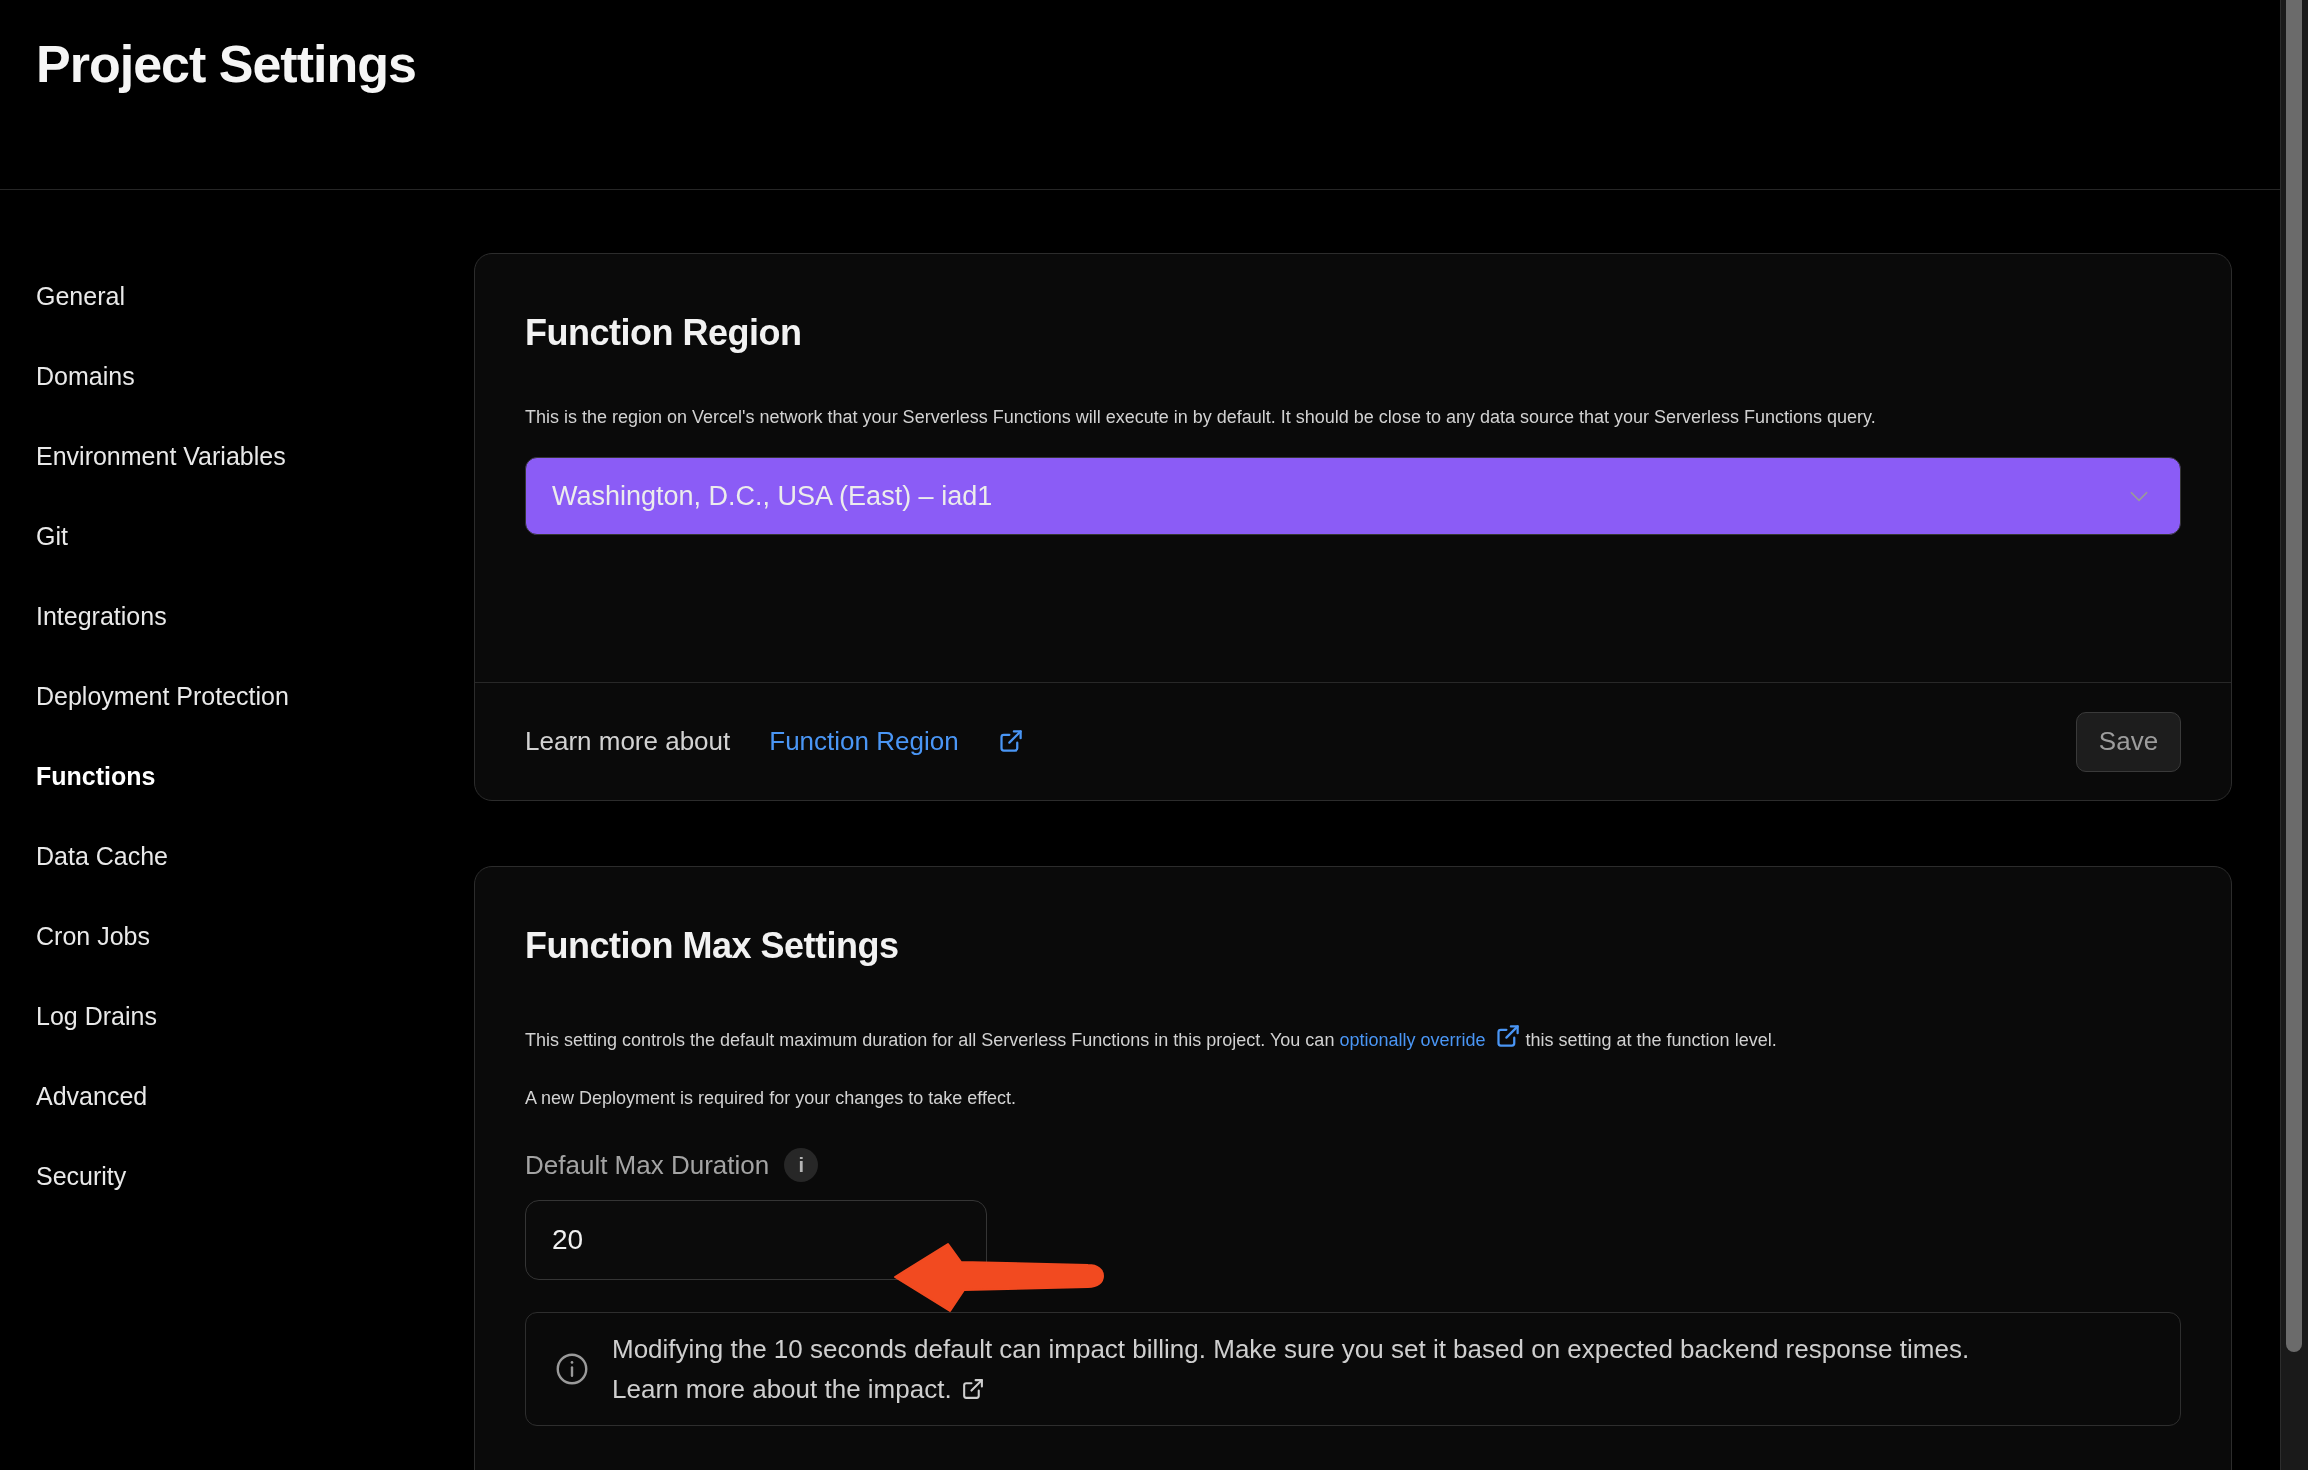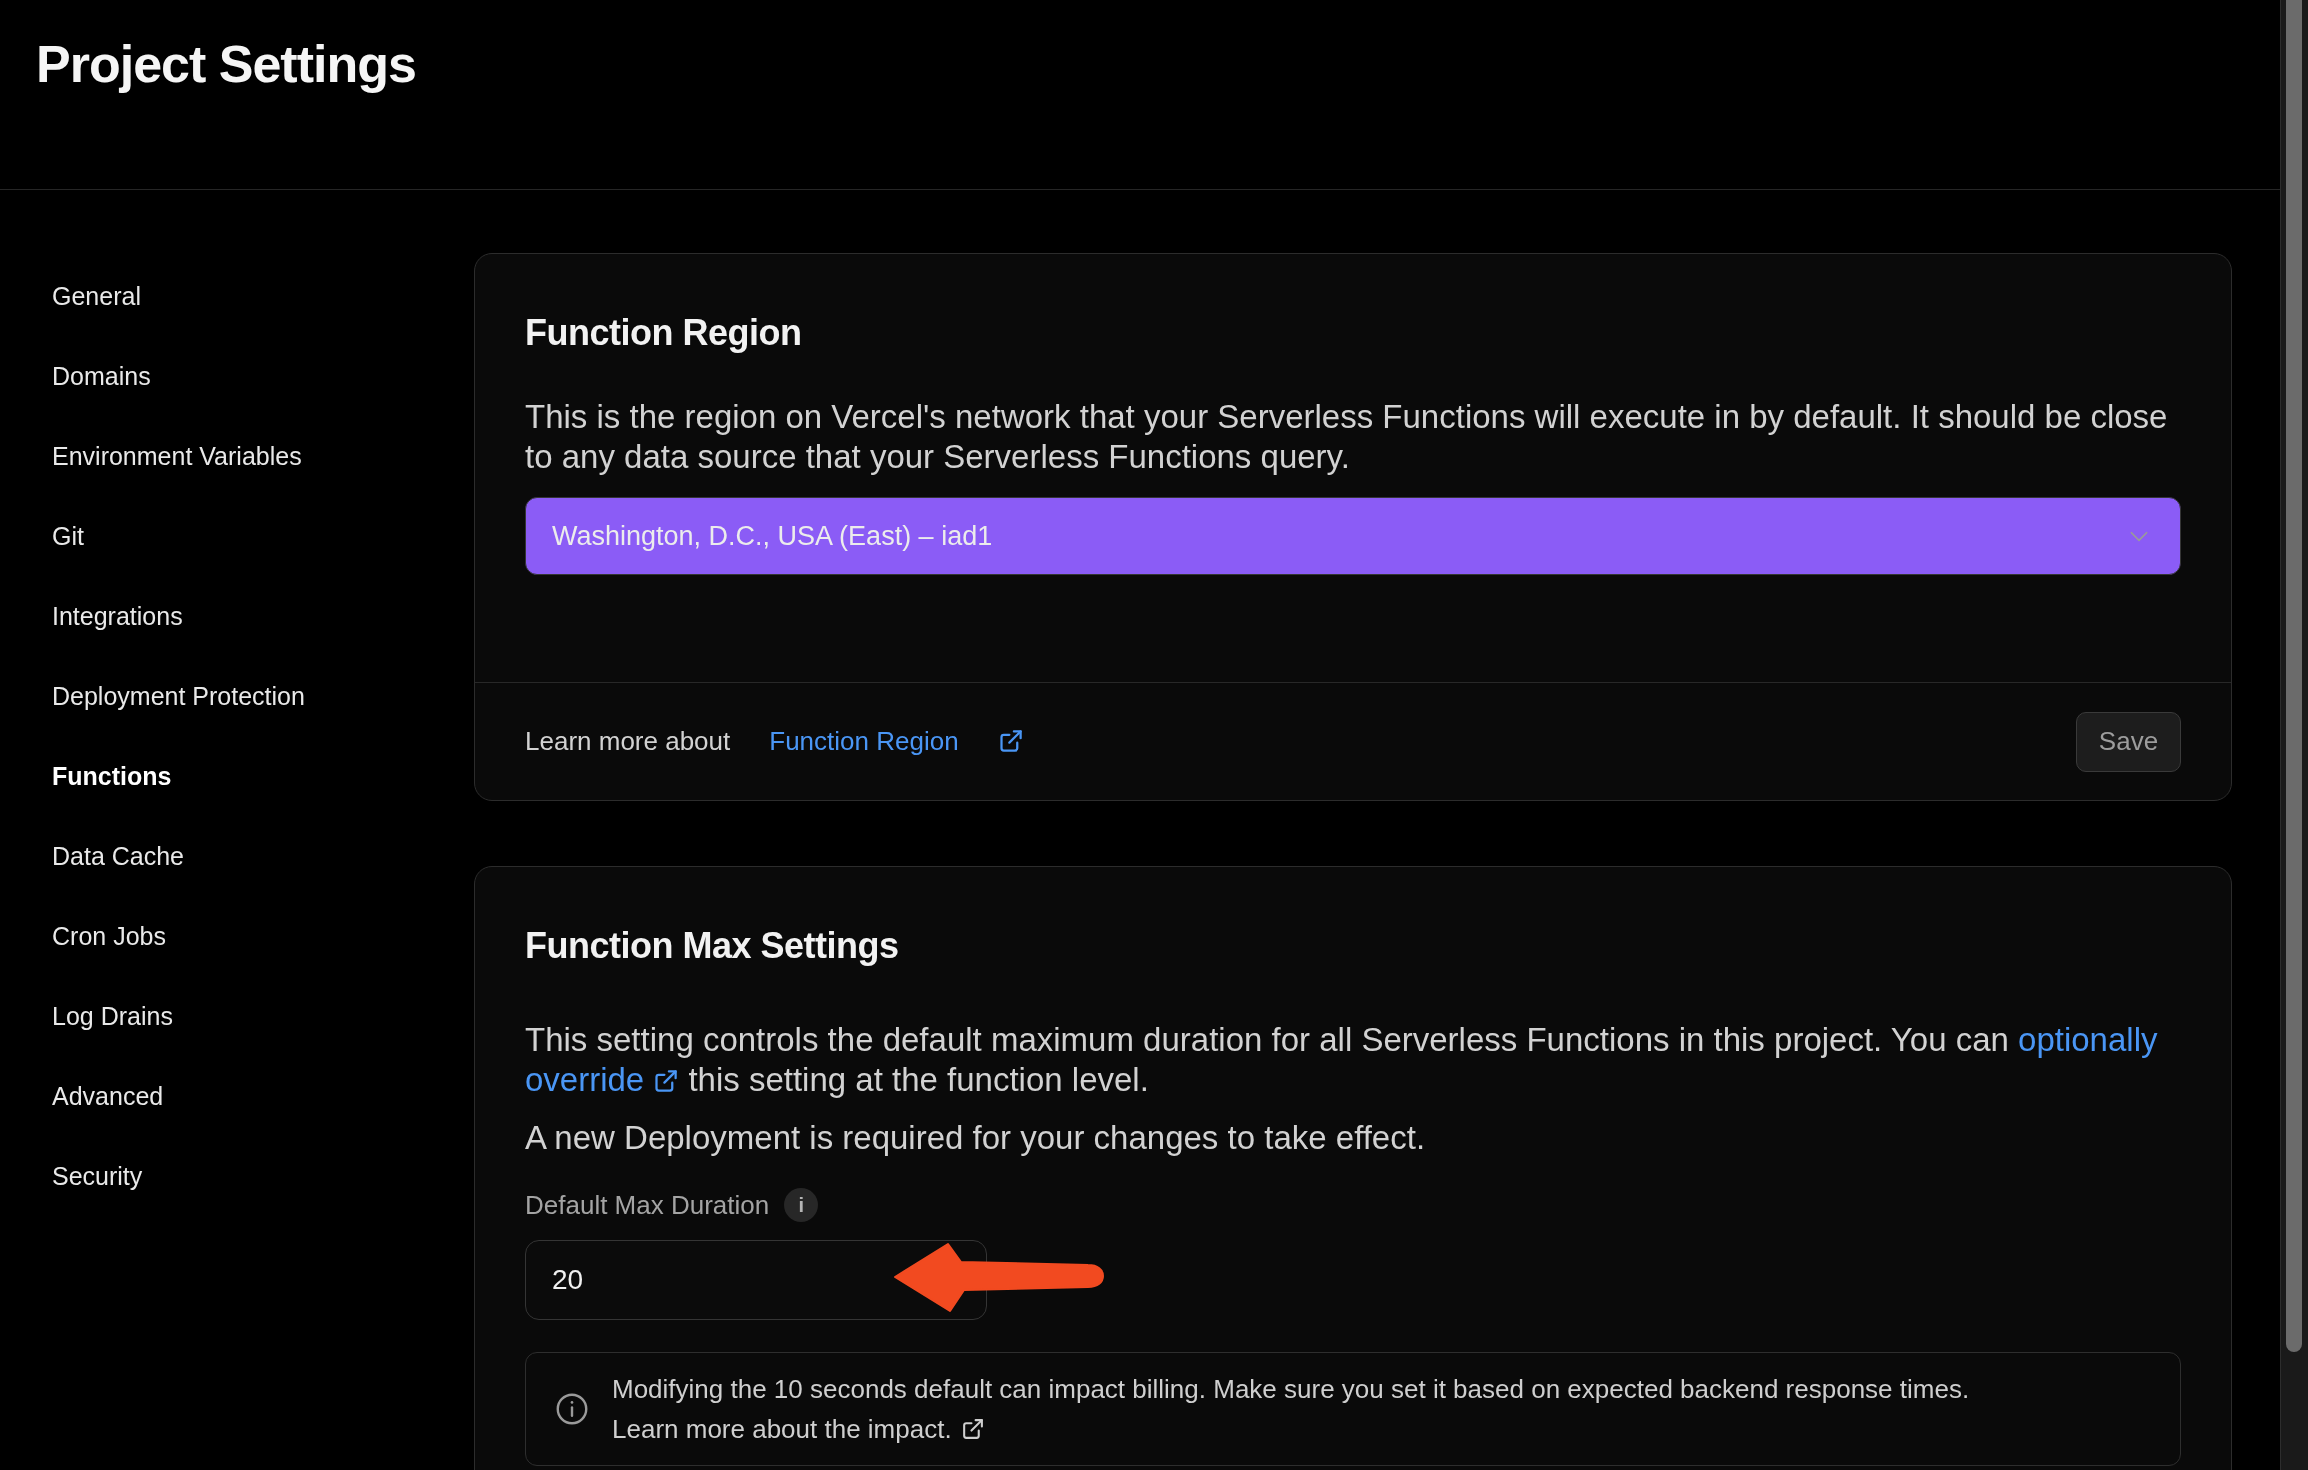--- a/index.html
+++ b/index.html
@@ -10,34 +10,34 @@
     -webkit-font-smoothing:antialiased;
   }
 
   
   .page-header { position:absolute; left:0; top:0; right:0; height:190px;
     border-bottom:1px solid #262626; background:#000; }
   .page-title { position:absolute; left:36px; top:34px; font-size:52px;
     font-weight:600; letter-spacing:-1px; color:#f5f5f5; }
 
   
-  .sidebar { position:absolute; left:52px; top:256px; width:390px; }
+  .sidebar { position:absolute; left:36px; top:256px; width:390px; }
   .side-item { height:80px; display:flex; align-items:center;
     font-size:25px; color:#e9e9e9; cursor:pointer; }
   .side-item.active { font-weight:700; color:#ffffff; }
 
   
   .card { position:absolute; left:474px; width:1758px; background:#0a0a0a;
     border:1px solid #2c2c2c; border-radius:18px; }
   .card-region { top:253px; height:548px; }
   .card-duration { top:866px; height:740px; }
   .card-inner { padding:0 50px; }
   .card-title { padding-top:58px; font-size:36px; font-weight:700;
     letter-spacing:-0.5px; color:#f2f2f2; }
-  .desc { font-size:33px; line-height:40px; color:#d2d2d2; max-width:1660px; }
+  .desc { font-size:18px; line-height:40px; color:#d2d2d2; max-width:1660px; }
   .desc.first { margin-top:43px; }
   .desc.second { margin-top:23px; }
   .link { color:#4a96f5; cursor:pointer; text-decoration:none; }
   .ext-icon { display:inline-block; vertical-align:-4px; margin-left:8px; }
 
   
   .select { margin-top:20px; height:78px; border:1px solid #353535;
     border-radius:12px; background:#8b5cf6; display:flex; align-items:center;
     padding:0 26px; font-size:27px; color:#ececec; position:relative; cursor:pointer; }
   .select .chev { position:absolute; right:28px; top:50%; margin-top:-13px; }

